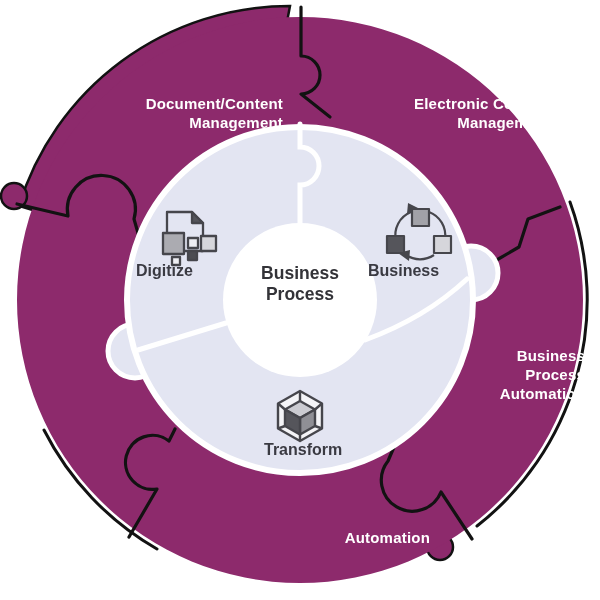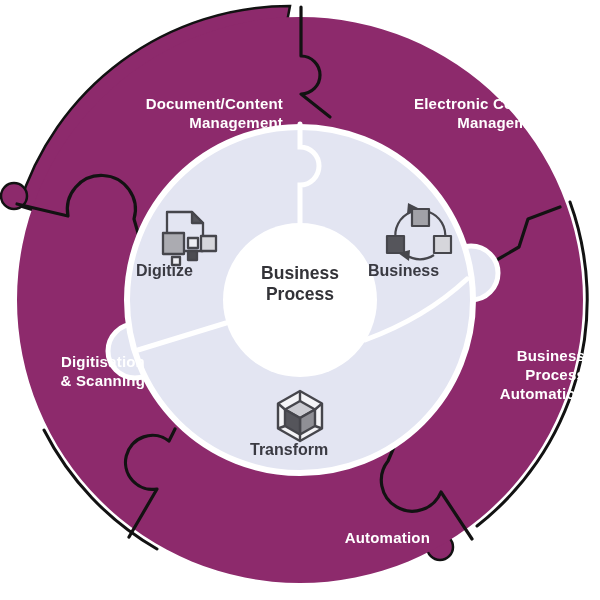--- a/index.html
+++ b/index.html
@@ -13,21 +13,21 @@
           font-size:16px;line-height:18px;}
   .title{position:absolute;left:228px;top:263px;width:144px;text-align:center;
          color:#333338;font-weight:bold;font-size:17.5px;line-height:21px;}
   .lbl-doc{left:43px;top:94px;width:240px;}
   .lbl-elec{left:311px;top:94px;width:240px;}
   .lbl-bpa{left:455px;top:346px;width:130px;}
   .lbl-digi{left:5px;top:352px;width:140px;}
   .lbl-bca{left:170px;top:528px;width:260px;}
   .lbl-digitize{left:136px;top:262px;width:100px;}
   .lbl-automate{left:368px;top:262px;width:104px;}
-  .lbl-transform{left:250px;top:441px;width:100px;}
+  .lbl-transform{left:264px;top:441px;width:100px;}
 </style>
 </head>
 <body>
 
 <div class="stage">
 
 <svg width="600" height="600" viewBox="0 0 600 600">
   <rect x="0" y="0" width="600" height="600" fill="#ffffff"></rect>
 
   <g stroke="#121212" stroke-width="3" fill="none" stroke-linecap="round">
@@ -105,24 +105,20 @@
   <div>Management</div>
 </div>
 <div class="olabel lbl-bpa">
   <div>Business</div>
   <div>Process</div>
   <div>Automation</div>
 </div>
 <div class="olabel lbl-bca">
   <div>Automation</div>
 </div>
-<div class="olabel lbl-digi">
-  <div>Digitisation</div>
-  <div>&amp; Scanning</div>
-</div>
 
 <div class="ilabel lbl-digitize">Digitize</div>
 <div class="ilabel lbl-automate">Business</div>
 <div class="ilabel lbl-transform">Transform</div>
 
 <div class="title">
   <div>Business</div>
   <div>Process</div>
 </div>
 

